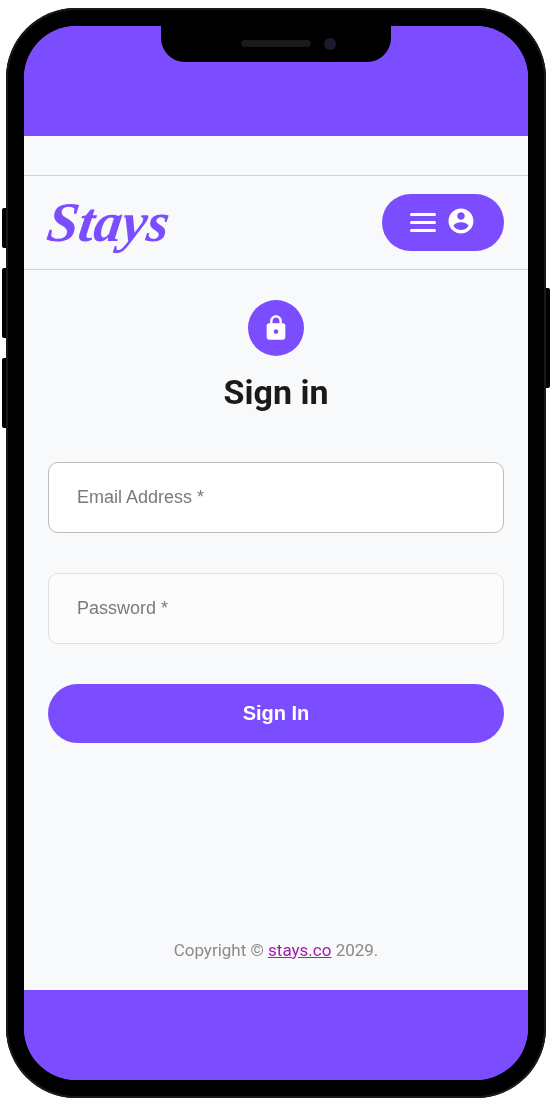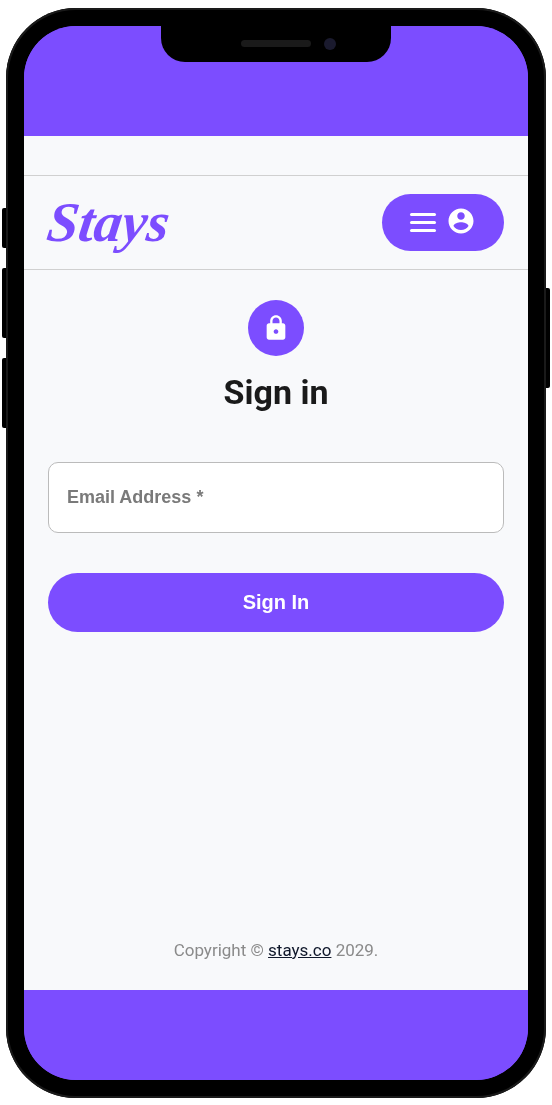--- a/index.html
+++ b/index.html
@@ -184,28 +184,27 @@
     }
     .page-title {
       font-size: 34px;
       font-weight: 700;
       text-align: center;
       color: #1a1a1a;
       margin-bottom: 50px;
     }
     .input-field {
       width: 100%;
-      padding: 24px 18px;
+      padding: 24px 28px;
       font-size: 18px;
       border: 1px solid #bbb;
       border-radius: 10px;
       background: #fff;
       color: #666;
       margin-bottom: 40px;
-      font-weight: bold;
     }
     .input-field::placeholder {
       color: #7a7a7a;
     }
     .input-password {
       border-color: #e0e0e0;
       background: #fcfcfc;
     }
     .signin-button {
       width: 100%;
@@ -222,21 +221,21 @@
     .footer {
       text-align: center;
       padding: 20px 0 30px;
       margin-top: auto;
     }
     .copyright {
       font-size: 17px;
       color: #8a8a8a;
     }
     .copyright a {
-      color: #0f172a;
+      color: #a21caf;
       text-decoration: underline;
     }
     .bottom-bar {
       height: 90px;
       background: #7c4dff;
       flex-shrink: 0;
     }
   </style>
 </head>
 <body>
@@ -274,20 +273,21 @@
       <div class="main-content">
         <div class="lock-circle">
           <svg viewBox="0 0 24 24">
               <path d="M18 8h-1V6c0-2.76-2.24-5-5-5S7 3.24 7 6v2H6c-1.1 0-2 .9-2 2v10c0 1.1.9 2 2 2h12c1.1 0 2-.9 2-2V10c0-1.1-.9-2-2-2zm-6 9c-1.1 0-2-.9-2-2s.9-2 2-2 2 .9 2 2-.9 2-2 2zM9 8V6c0-1.66 1.34-3 3-3s3 1.34 3 3v2H9z"></path>
             </svg>
         </div>
         <h1 class="page-title">Sign in</h1>
 
         <input type="email" class="input-field" placeholder="Email Address *" style="">
 
+        <input type="password" class="input-field input-password" placeholder="Password *" style="">
 
         <button class="signin-button">Sign In</button>
 
         <div class="footer">
           <div class="copyright">
             <span>Copyright © </span><a href="#">stays.co</a><span> 2029.</span>
           </div>
         </div>
       </div>
     </div>

